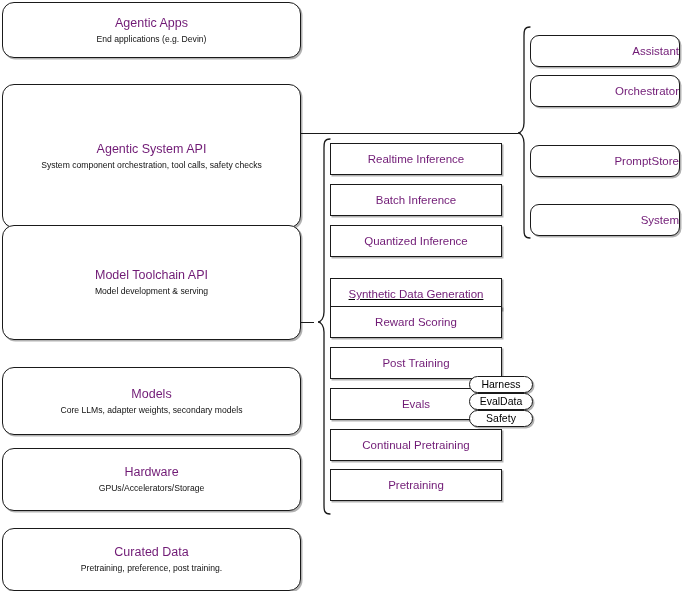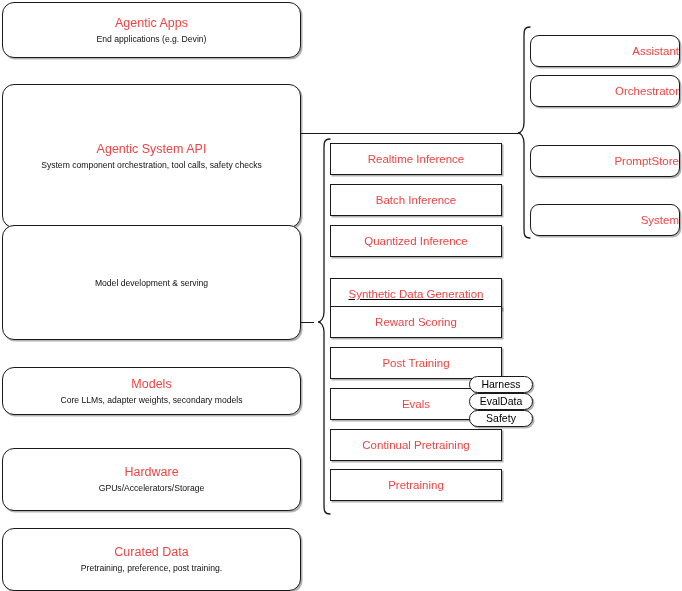--- a/index.html
+++ b/index.html
@@ -29,21 +29,21 @@
     display: flex;
     flex-direction: column;
     align-items: center;
     justify-content: center;
     text-align: center;
     box-shadow: 1.5px 1.5px 0 rgba(0,0,0,0.30);
   }
   .box .title {
     font-size: 12.5px;
     line-height: 16px;
-    color: #ef4444;
+    color: #701a75;
     white-space: nowrap;
   }
   .box .subtitle {
     font-size: 8.6px;
     line-height: 13px;
     color: #111;
     margin-top: 2px;
     white-space: nowrap;
   }
 
@@ -110,24 +110,25 @@
     <div class="title">Agentic Apps</div>
     <div class="subtitle">End applications (e.g. Devin)</div>
   </div>
 
   <div class="box lbox" style="top:84px;height:144px;">
     <div class="title">Agentic System API</div>
     <div class="subtitle">System component orchestration, tool calls, safety checks</div>
   </div>
 
   <div class="box lbox" style="top:225px;height:115px;">
+    <div class="title">Model Toolchain API</div>
     <div class="subtitle">Model development &amp; serving</div>
   </div>
 
-  <div class="box lbox" style="top:367px;height:48px;">
+  <div class="box lbox" style="top:367px;height:68px;">
     <div class="title">Models</div>
     <div class="subtitle">Core LLMs, adapter weights, secondary models</div>
   </div>
 
   <div class="box lbox" style="top:448px;height:63px;">
     <div class="title">Hardware</div>
     <div class="subtitle">GPUs/Accelerators/Storage</div>
   </div>
 
   <div class="box lbox" style="top:528px;height:63px;">

